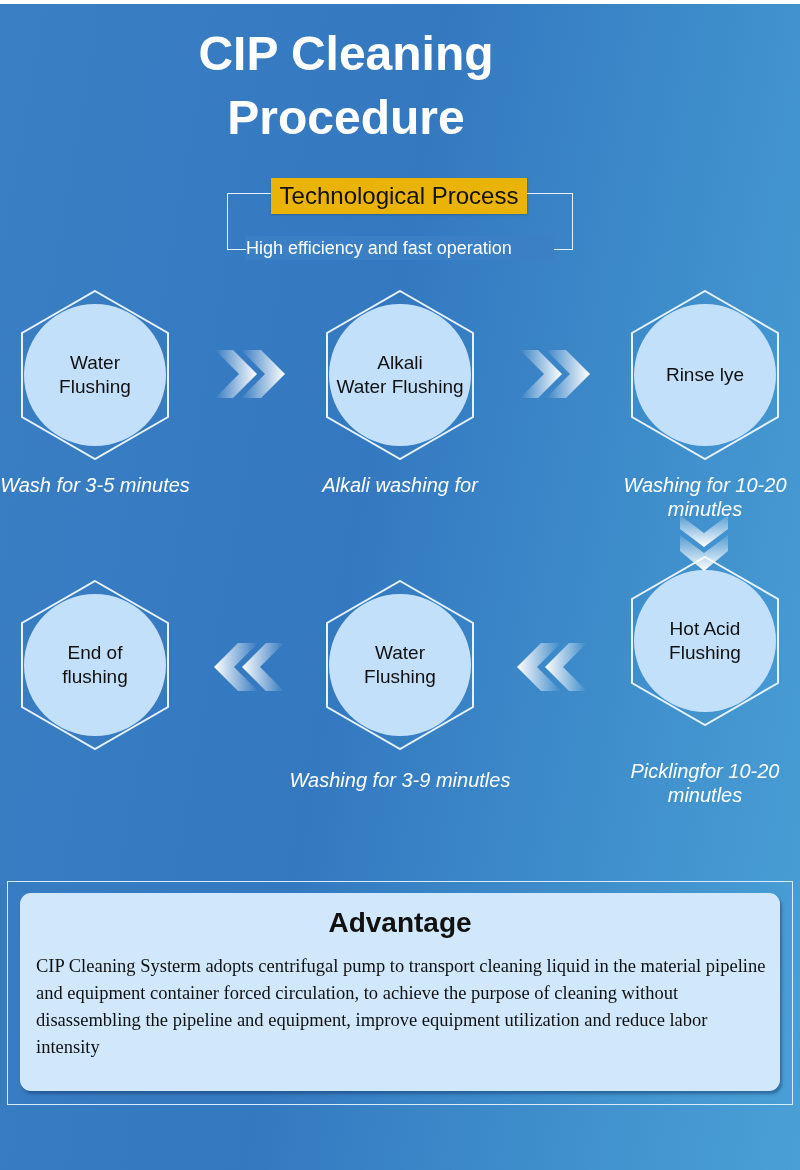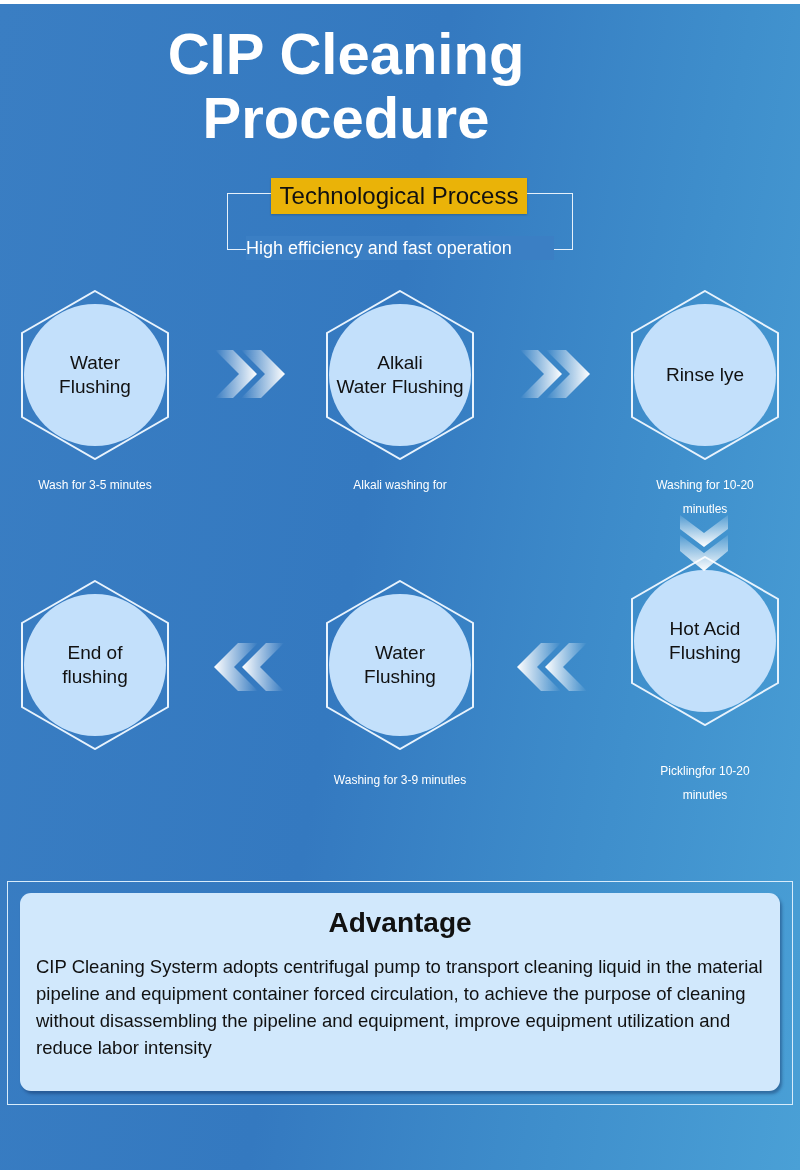--- a/index.html
+++ b/index.html
@@ -1,41 +1,41 @@
 <!DOCTYPE html>
 <html><head>
 <meta charset="utf-8">
 <style>
   html,body{margin:0;padding:0;}
   body{width:800px;height:1170px;position:relative;overflow:hidden;
     font-family:"Liberation Sans",sans-serif;
     background:linear-gradient(100deg,#3a7ec3 0%,#3479c0 45%,#3f8fcc 75%,#4aa0d6 100%);}
   .topstrip{position:absolute;left:0;top:0;width:800px;height:4px;background:#ffffff;}
   .title{position:absolute;left:0;top:22px;width:692px;text-align:center;color:#fff;
-    font-weight:bold;font-size:58px;line-height:64px;}
+    font-weight:bold;font-size:48px;line-height:64px;}
   .frame{position:absolute;left:227px;top:193px;width:346px;height:57px;
     border:1.5px solid #e6f1fb;box-sizing:border-box;}
   .tp-box{position:absolute;left:271px;top:178px;width:256px;height:36px;background:#eab308;
     color:#111;font-size:24px;line-height:36px;text-align:center;box-shadow:0 1px 2px rgba(0,0,0,.2);}
   .sub{position:absolute;left:246px;top:236px;width:308px;height:24px;text-align:left;
     color:#fff;font-size:18px;line-height:24px;background:#3b7fc4;}
   .node{position:absolute;width:150px;height:170px;}
   .node svg{position:absolute;left:0;top:0;}
   .node .circle{position:absolute;left:4px;top:14px;width:142px;height:142px;border-radius:50%;
     background:#c3e0fb;}
   .node .label{position:absolute;left:0;top:0;width:150px;height:170px;display:flex;
     align-items:center;justify-content:center;text-align:center;color:#111;font-size:19px;line-height:24px;}
-  .caption{position:absolute;color:#fff;font-size:12px;line-height:24px;text-align:center;}
+  .caption{position:absolute;color:#fff;font-size:20px;line-height:24px;text-align:center;font-style:italic;}
   .arrow{position:absolute;}
   .adv-outer{position:absolute;left:7px;top:881px;width:786px;height:224px;border:1.5px solid #d8ecfb;box-sizing:border-box;}
   .adv-inner{position:absolute;left:20px;top:893px;width:760px;height:198px;background:#d1e8fc;
     box-shadow:2px 3px 3px rgba(20,50,100,.45);border-radius:11px;}
   .adv-title{position:absolute;left:0;top:14px;width:760px;text-align:center;font-weight:bold;
     font-size:28px;color:#111;}
-  .adv-text{position:absolute;left:16px;top:60px;width:730px;font-size:18.5px;line-height:27px;color:#111;}
+  .adv-text{position:absolute;left:16px;top:60px;width:730px;font-size:18.5px;line-height:27px;color:#111;font-family:Liberation Serif, serif;}
 </style>
 </head>
 <body>
 
 <div class="topstrip"></div>
 
 <div class="title">
   <div>CIP Cleaning</div>
   <div>Procedure</div>
 </div>

